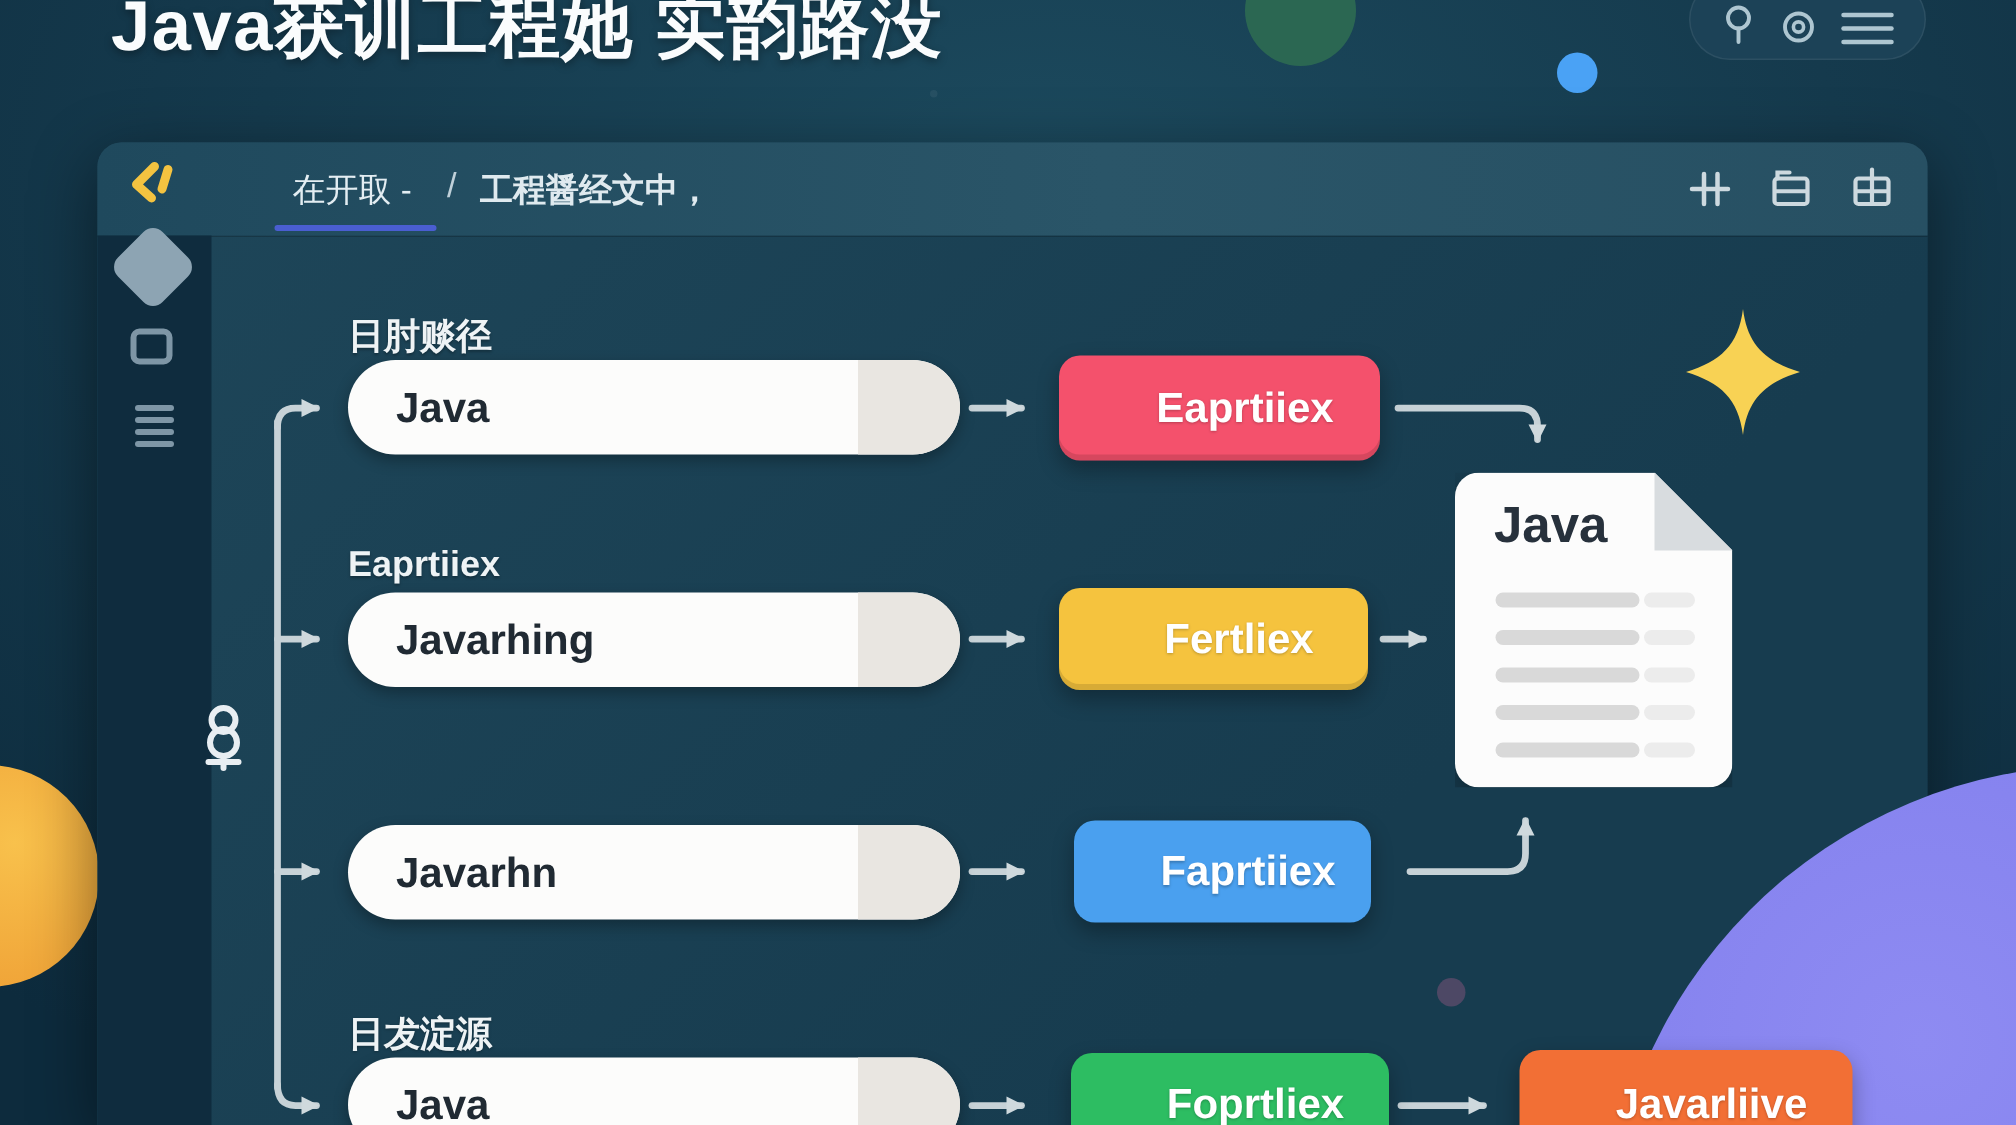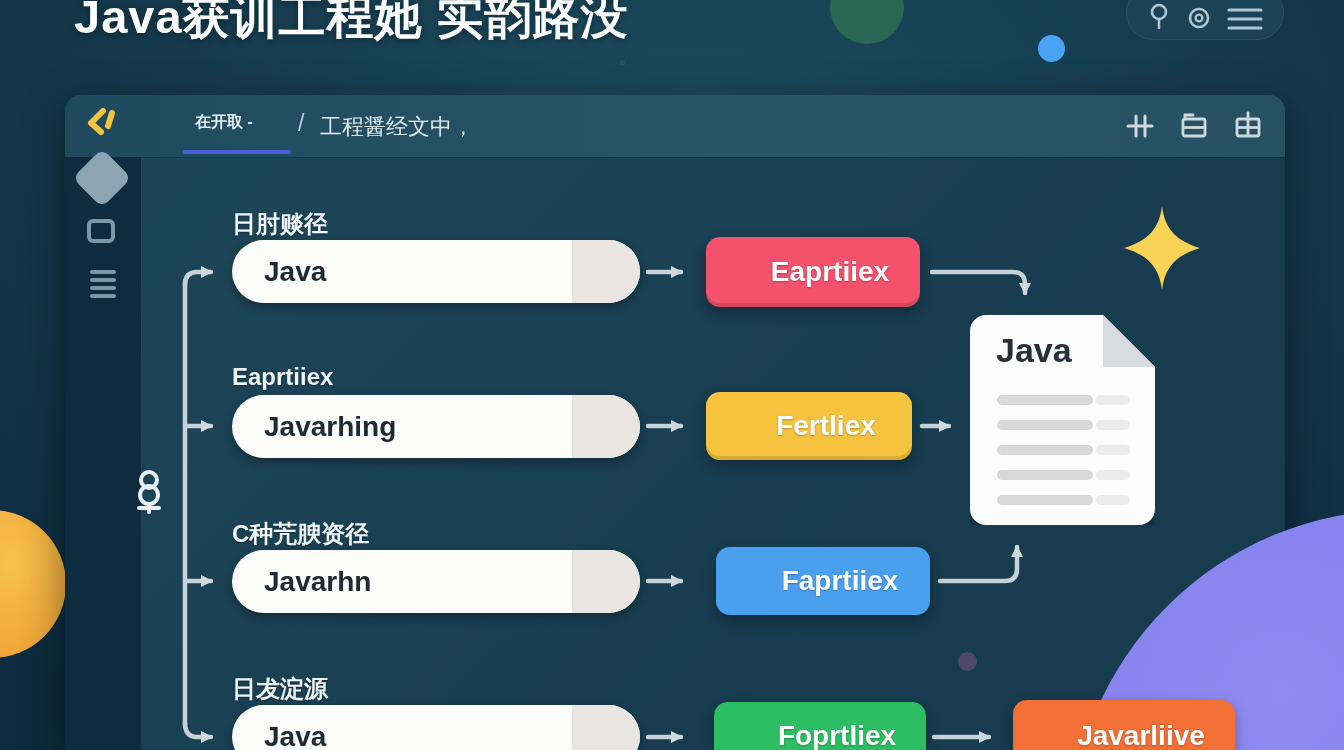--- a/index.html
+++ b/index.html
@@ -41,23 +41,23 @@
     border-radius:16px 16px 0 0;
     background:linear-gradient(135deg,#1e4659 0%,#173c4f 70%);
     box-shadow:0 12px 44px rgba(0,0,0,.45);}
   .panel-header{left:0;top:0;width:1220px;height:62px;border-radius:16px 16px 0 0;
     background:linear-gradient(90deg,#1f495d 0%,#2a5568 55%,#275063 100%);
     box-shadow:0 1px 0 rgba(0,0,0,.2);}
   .sidebar{left:0;top:62px;width:76px;height:593px;background:#0f2c3e;}
   .logo{left:14px;top:6px;width:44px;height:48px;}
 
   
-  .crumb-tab{left:130px;top:17px;font-size:16px;font-weight:700;color:#e3edf2;white-space:nowrap;}
+  .crumb-tab{left:130px;top:17px;font-size:22px;font-weight:400;color:#e3edf2;white-space:nowrap;}
   .crumb-sep{left:233px;top:15px;font-size:23px;color:#bfd0d9;}
-  .crumb-path{left:255px;top:17px;font-size:22px;font-weight:400;color:#dfeaef;white-space:nowrap;}
+  .crumb-path{left:255px;top:17px;font-size:22px;font-weight:700;color:#dfeaef;white-space:nowrap;}
   .tab-underline{left:118px;top:55px;width:108px;height:4px;border-radius:2px;background:#4a5ed1;}
 
   
   .hicon{top:14px;width:34px;height:34px;display:flex;align-items:center;justify-content:center;}
   .hicon-1{left:1058px;} .hicon-2{left:1112px;} .hicon-3{left:1166px;}
 
   
   .side-diamond{left:16px;top:62px;width:42px;height:42px;border-radius:9px;
     background:#8da4b3;transform:rotate(45deg);}
   .side-square{left:22px;top:124px;width:28px;height:24px;border:4px solid #7e96a6;border-radius:6px;box-sizing:border-box;}
@@ -81,21 +81,21 @@
     background:#e9e6e1;border-radius:0 32px 32px 0;}
 
   .node-btn{height:68px;border-radius:14px;color:#ffffff;font-size:28px;font-weight:700;
     display:flex;align-items:center;justify-content:center;white-space:nowrap;
     text-shadow:0 1px 2px rgba(0,0,0,.25);box-shadow:0 6px 14px rgba(0,0,0,.3);
     border:none;cursor:pointer;font-family:inherit;padding-left:40px;}
   .btn-pink{left:641px;top:142px;width:214px;height:70px;background:#f4516c;
     box-shadow:0 6px 14px rgba(0,0,0,.3), inset 0 -4px 0 rgba(0,0,0,.12);}
   .btn-yellow{left:641px;top:297px;width:206px;background:#f5c33e;
     box-shadow:0 6px 14px rgba(0,0,0,.3), inset 0 -4px 0 rgba(0,0,0,.12);}
-  .btn-blue{left:651px;top:452px;width:214px;background:#4aa0ef;}
+  .btn-blue{left:651px;top:452px;width:198px;background:#4aa0ef;}
   .btn-green{left:649px;top:607px;width:212px;background:#2dbd62;}
   .btn-orange{left:1013px;top:700px;width:222px;height:72px;background:#f26f35;z-index:6;}
 
   
   .doc-card{left:905px;top:220px;width:185px;height:210px;background:#fcfcfc;border-radius:16px;
     box-shadow:0 10px 26px rgba(0,0,0,.38);
     clip-path:polygon(0 0,133px 0,185px 52px,185px 210px,0 210px);}
   .doc-fold{position:absolute;right:0;top:0;width:52px;height:52px;
     background:linear-gradient(225deg,transparent 49.5%,#d8dcdf 50%);}
   .doc-title{position:absolute;left:26px;top:16px;font-size:34px;font-weight:800;color:#27313c;}
@@ -217,21 +217,20 @@
 
       <path d="M867 177 H948 Q960 177 960 189 V198" marker-end="url(#ah)"></path>
       <path d="M857 331 H884" marker-end="url(#ah)"></path>
       <path d="M875 486 H940 Q952 486 952 474 V452" marker-end="url(#ah)"></path>
       <path d="M869 642 H924" marker-end="url(#ah)"></path>
     </g>
   </svg>
 
   <div class="abs row-label rl1">日肘赕径</div>
   <div class="abs row-label rl2">Eaprtiiex</div>
-  <div class="abs row-label rl3">C种苀腴资径</div>
   <div class="abs row-label rl4">日犮淀源</div>
 
   <div class="abs pill pi1">
     <input readonly="" value="Java" style="">
     <span class="seg"></span>
   </div>
   <div class="abs pill pi3">
     <input readonly="" value="Javarhn" style="">
     <span class="seg"></span>
   </div>

